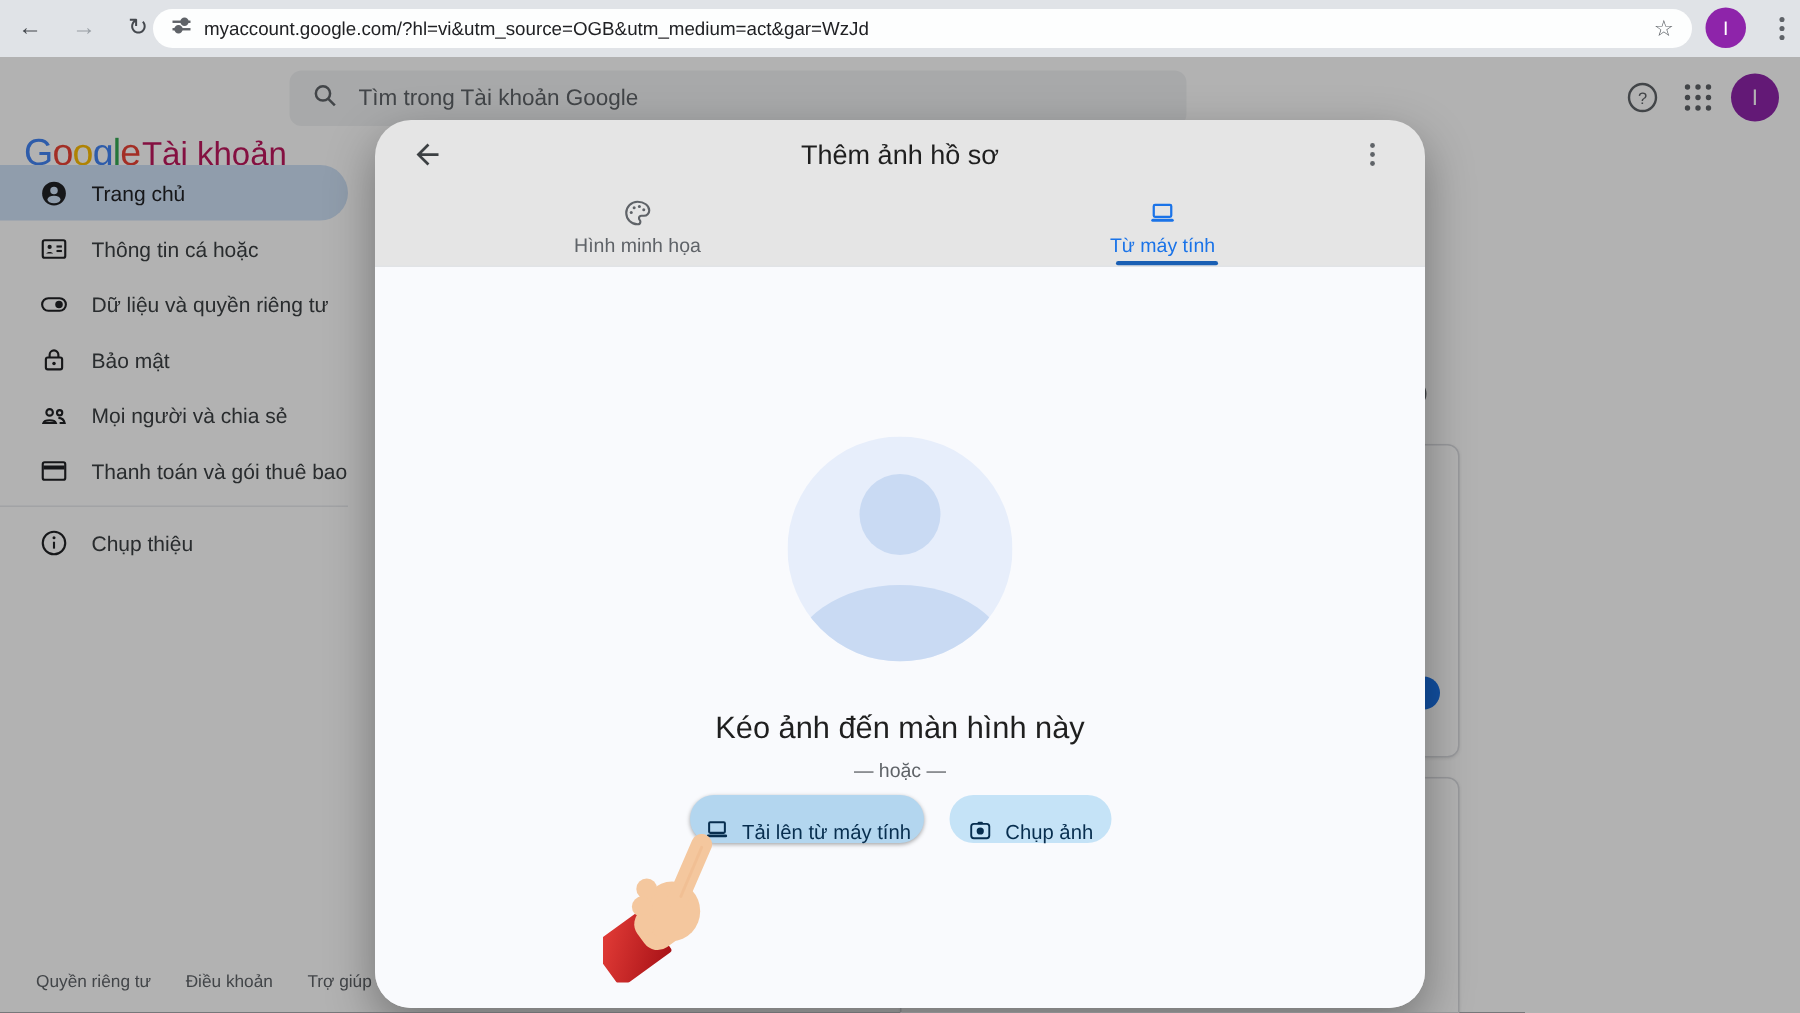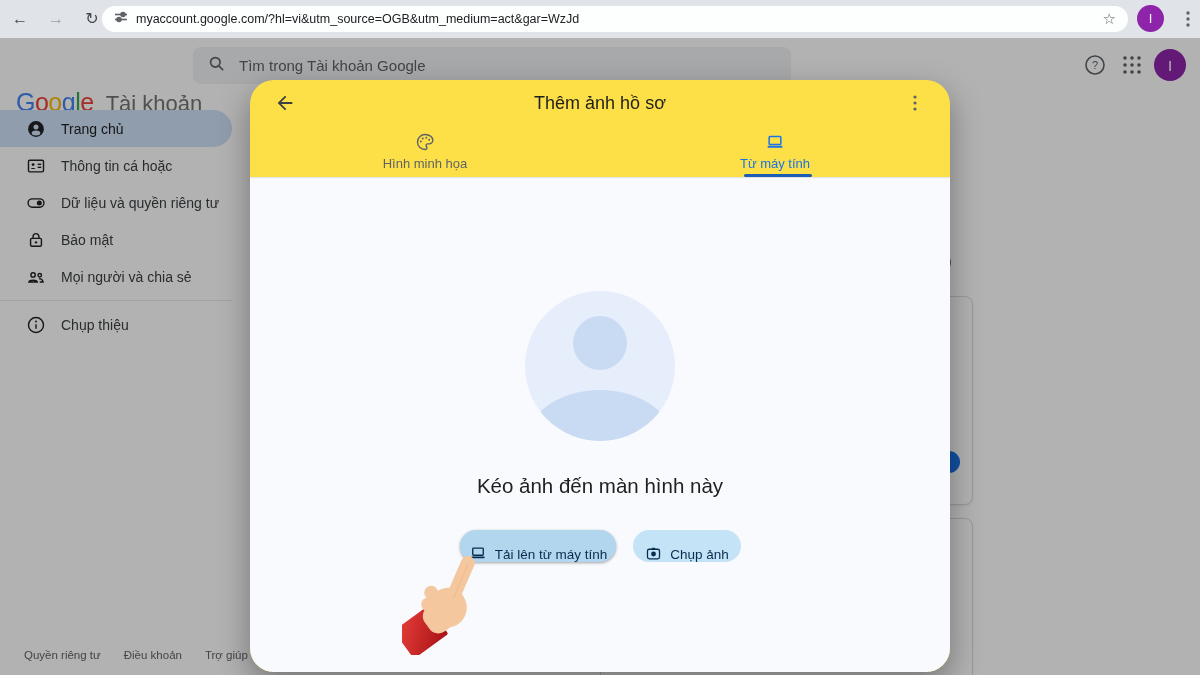--- a/index.html
+++ b/index.html
@@ -18,21 +18,21 @@
   .url-text{font-size:12.5px;color:#202124;white-space:nowrap}
   .star{margin-left:auto;font-size:15px;color:#5f6368}
   .chrome-avatar{position:absolute;left:1137px;top:5px;width:27px;height:27px;border-radius:50%;background:#8e24aa;
     color:#fff;font-size:13px;display:flex;align-items:center;justify-content:center}
   .chrome-menu{position:absolute;left:1180px;top:8px}
 
   
   .gheader{position:absolute;left:0;top:38px;width:1200px;height:54px;background:#fff}
   .glogo{position:absolute;left:16px;top:50px;display:flex;align-items:baseline}
   .glogo .l{font-size:25px;font-weight:500;letter-spacing:-.5px}
-  .gprod{font-size:22px;color:#737373;margin-left:12px}
+  .gprod{font-size:22px;color:#be185d;margin-left:1px}
   .gsearch{position:absolute;left:193px;top:47px;width:598px;height:37px;background:#f1f3f4;border-radius:8px;
     display:flex;align-items:center;padding:0 14px;gap:13px}
   .gsearch-text{font-size:15px;color:#5f6368}
   .hicon{position:absolute}
 
   
   .nav{position:absolute;left:0;top:110px;width:232px;z-index:1}
   .nav-item{display:flex;align-items:center;height:37px;padding-left:26px;gap:15px;
     font-size:14px;color:#3c4043;font-weight:500;cursor:pointer}
   .nav-item.sel{background:#cfe1f7;border-radius:0 19px 19px 0;color:#202124}
@@ -44,21 +44,21 @@
 
   
   .bgcard{position:absolute;background:#fff;border:1px solid #dadce0;border-radius:8px;box-shadow:0 1px 2px rgba(0,0,0,.08)}
   .bg-bluecircle{position:absolute;left:938px;top:451px;width:22px;height:22px;border-radius:50%;background:#1a73e8}
   .bg-arc{position:absolute;left:932px;top:253px;width:19px;height:19px;border-radius:50%;border:2px solid #5f6368;background:#fff}
 
   
   .scrim{position:absolute;left:0;top:38px;width:1200px;height:637px;background:rgba(0,0,0,.30);z-index:20}
 
   
-  .dialog{position:absolute;left:250px;top:80px;width:700px;height:592px;background:#fde047;border-radius:24px;
+  .dialog{position:absolute;left:250px;top:80px;width:700px;height:592px;background:#e5e5e5;border-radius:24px;
     z-index:30;box-shadow:0 12px 32px rgba(0,0,0,.35)}
   .dlg-back{position:absolute;left:24px;top:12px;width:22px;height:22px;cursor:pointer}
   .dlg-title{position:absolute;left:0;top:13px;width:700px;text-align:center;font-size:18px;color:#1f1f1f}
   .dlg-kebab{position:absolute;right:24px;top:12px;width:22px;height:22px;cursor:pointer}
   .tab{position:absolute;top:46px;width:350px;height:50px;display:flex;flex-direction:column;align-items:center;
     justify-content:center;gap:4px;font-size:13px;cursor:pointer}
   .tab-inactive{left:0;color:#5f6368}
   .tab-active{left:350px;color:#1a73e8;font-weight:500}
   .tab-underline{position:absolute;left:494px;top:94px;width:68px;height:3px;background:#1a5fb4;border-radius:3px}
   .dlg-divider{position:absolute;left:0;top:97px;width:700px;height:1px;background:#e1e3e6}
@@ -191,20 +191,27 @@
     </div>
     <div class="nav-item">
       <svg class="nicon" viewBox="0 0 24 24" fill="none" stroke="#202124" stroke-width="1.7">
         <circle cx="8.5" cy="9.5" r="2.6"></circle>
           <path d="M3.5 18c.9-2.9 9.1-2.9 10 0z"></path>
         <circle cx="16.5" cy="9.8" r="2.1"></circle>
           <path d="M15.5 13.9c2.4.1 4.4 1.1 5 4.1h-4"></path>
         </svg>
       <span>Mọi người và chia sẻ</span>
     </div>
+    <div class="nav-item">
+      <svg class="nicon" viewBox="0 0 24 24" fill="none" stroke="#202124" stroke-width="1.7">
+        <rect x="3" y="5" width="18" height="14" rx="1.5"></rect>
+          <rect x="3.6" y="7.6" width="16.8" height="3.2" fill="#202124" stroke="none"></rect>
+        </svg>
+      <span>Thanh toán và gói thuê bao</span>
+    </div>
     <div class="nav-div"></div>
     <div class="nav-item">
       <svg class="nicon" viewBox="0 0 24 24" fill="none" stroke="#202124" stroke-width="1.7">
         <circle cx="12" cy="12" r="9"></circle>
           <line x1="12" y1="11" x2="12" y2="16.5"></line>
           <circle cx="12" cy="7.8" r="1.2" fill="#202124" stroke="none"></circle>
         </svg>
       <span>Chụp thiệu</span>
     </div>
   </nav>
@@ -268,20 +275,21 @@
               <circle cx="75" cy="75" r="75"></circle>
             </clipPath>
           </defs>
         <circle cx="75" cy="75" r="75" fill="#e7eefb"></circle>
         <g clip-path="url(#avclip)">
           <circle cx="75" cy="52" r="27" fill="#c9daf3"></circle>
           <ellipse cx="75" cy="150" rx="73" ry="51" fill="#c9daf3"></ellipse>
         </g>
       </svg>
       <div class="drop-text">Kéo ảnh đến màn hình này</div>
+      <div class="or-text">— hoặc —</div>
       <button class="btn btn-upload">
         <svg width="18" height="18" viewBox="0 0 24 24">
           <rect x="5" y="5.5" width="14" height="9.5" rx="1" stroke="#072e4f" stroke-width="1.8" fill="none"></rect>
           <rect x="3" y="16.5" width="18" height="2.4" rx="1.2" fill="#072e4f"></rect>
           </svg>
         <span>Tải lên từ máy tính</span>
       </button>
       <button class="btn btn-camera">
         <svg width="17" height="17" viewBox="0 0 24 24">
           <rect x="3.5" y="6" width="17" height="13.5" rx="2.5" stroke="#072e4f" stroke-width="1.8" fill="none"></rect>

